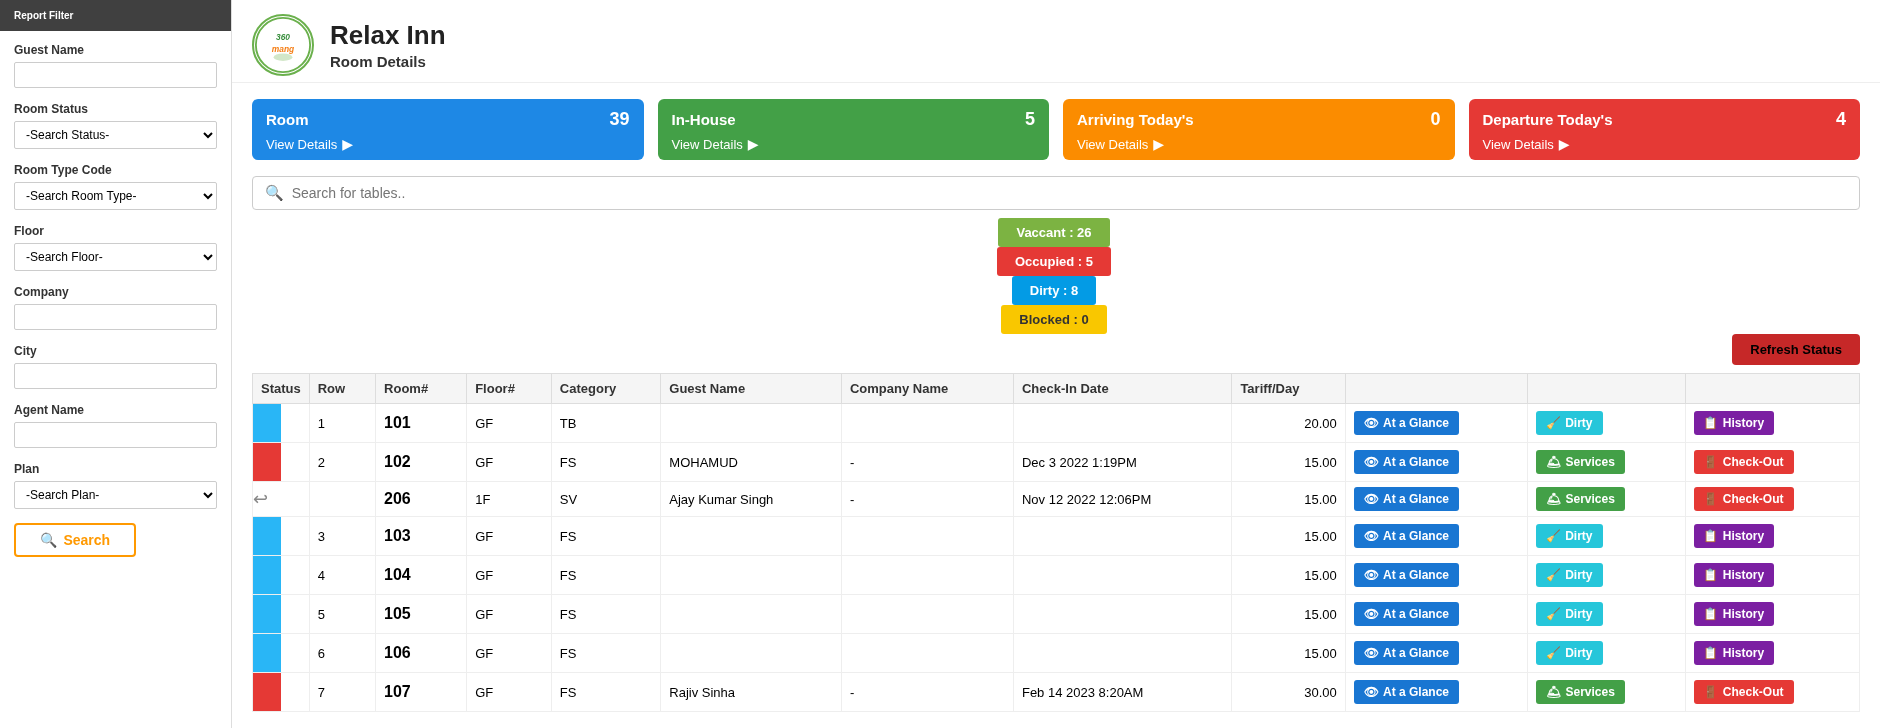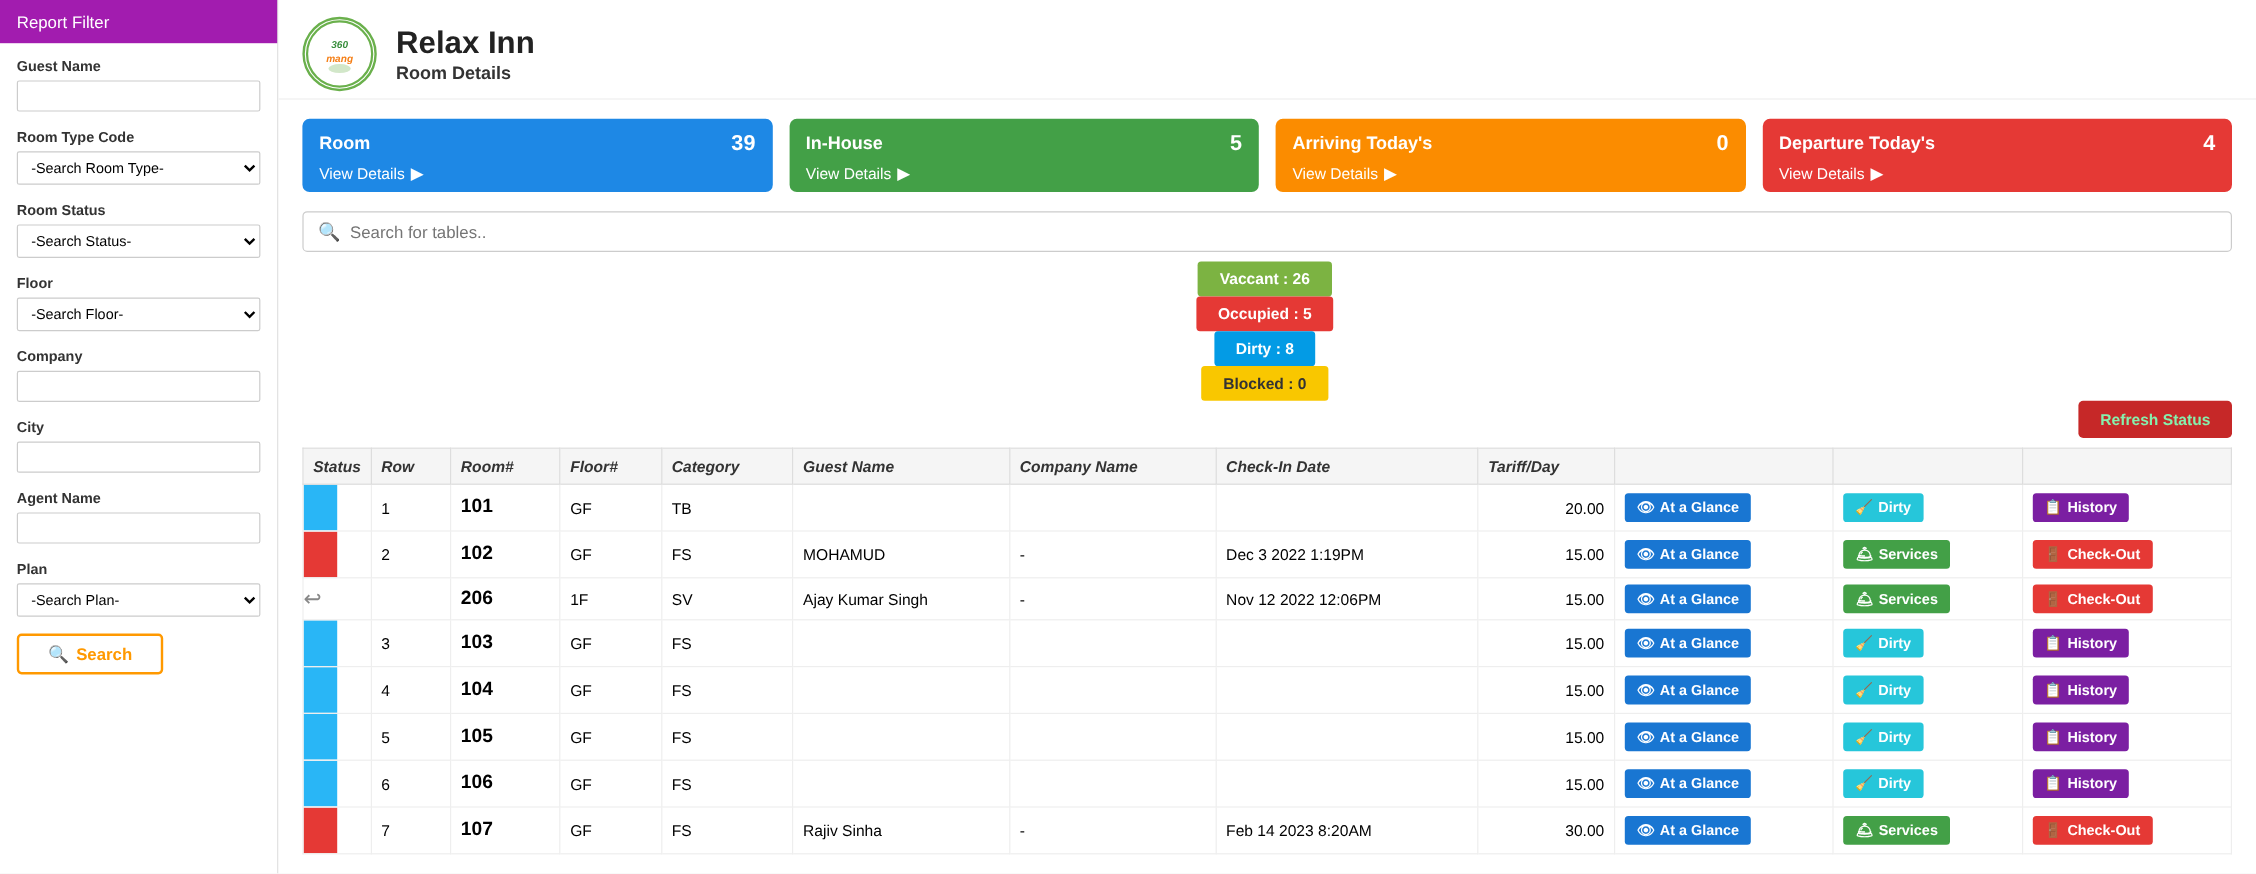--- a/index.html
+++ b/index.html
@@ -8,24 +8,24 @@
     
     #sidebar {
       width: 232px;
       min-width: 232px;
       background: #fff;
       border-right: 1px solid #ddd;
       display: flex;
       flex-direction: column;
     }
     .sidebar-header {
-      background: #a21caf;
+      background: #404040;
       color: #fff;
-      font-weight: normal;
-      font-size: 14px;
+      font-weight: bold;
+      font-size: 10px;
       padding: 10px 14px;
     }
     .sidebar-body { padding: 12px 14px; flex: 1; overflow-y: auto; }
     .filter-group { margin-bottom: 14px; }
     .filter-label { font-weight: bold; font-size: 12px; color: #333; margin-bottom: 5px; display: block; }
     .filter-input {
       width: 100%; border: 1px solid #ccc; padding: 5px 7px;
       font-size: 12px; border-radius: 2px; outline: none;
     }
     .filter-select {
@@ -104,34 +104,34 @@
       border: none; cursor: pointer; border-radius: 3px;
       margin-right: 4px; color: #fff;
     }
     .badge-green { background: #7cb342; }
     .badge-red { background: #e53935; }
     .badge-blue { background: #039be5; }
     .badge-yellow { background: #f9c700; color: #333; }
 
     .refresh-btn {
       margin-left: auto;
-      background: #c62828; color: #86efac;
+      background: #c62828; color: #000000;
       border: none; padding: 8px 18px;
       font-weight: bold; font-size: 13px;
       border-radius: 4px; cursor: pointer;
     }
 
     
     .room-table {
       width: 100%; border-collapse: collapse; margin-top: 4px;
       font-size: 13px;
     }
     .room-table th {
       background: #f5f5f5; border: 1px solid #ddd;
-      padding: 7px 8px; text-align: left; font-weight: bold; color: #333; font-style: italic;
+      padding: 7px 8px; text-align: left; font-weight: bold; color: #333;
     }
     .room-table td {
       border: 1px solid #eee; padding: 5px 8px; vertical-align: middle;
     }
     .status-cell { width: 28px; padding: 0 !important; }
     .status-dot { width: 28px; height: 38px; display: block; }
     .status-blue { background: #29b6f6; }
     .status-red { background: #e53935; }
     .status-redirect { background: #fff; color: #888; font-size: 16px; padding: 4px 4px; }
 
@@ -159,30 +159,30 @@
 <div id="sidebar">
   <div class="sidebar-header">Report Filter</div>
   <div class="sidebar-body">
 
     <div class="filter-group">
       <label class="filter-label">Guest Name</label>
       <input class="filter-input" type="text" style="">
     </div>
 
     <div class="filter-group">
+      <label class="filter-label">Room Status</label>
+      <select class="filter-select">
+        <option>-Search Status-</option>
+      </select>
+    </div>
+
+    <div class="filter-group">
       <label class="filter-label">Room Type Code</label>
       <select class="filter-select">
         <option>-Search Room Type-</option>
-      </select>
-    </div>
-
-    <div class="filter-group">
-      <label class="filter-label">Room Status</label>
-      <select class="filter-select">
-        <option>-Search Status-</option>
       </select>
     </div>
 
     <div class="filter-group">
       <label class="filter-label">Floor</label>
       <select class="filter-select">
         <option>-Search Floor-</option>
       </select>
     </div>
 

